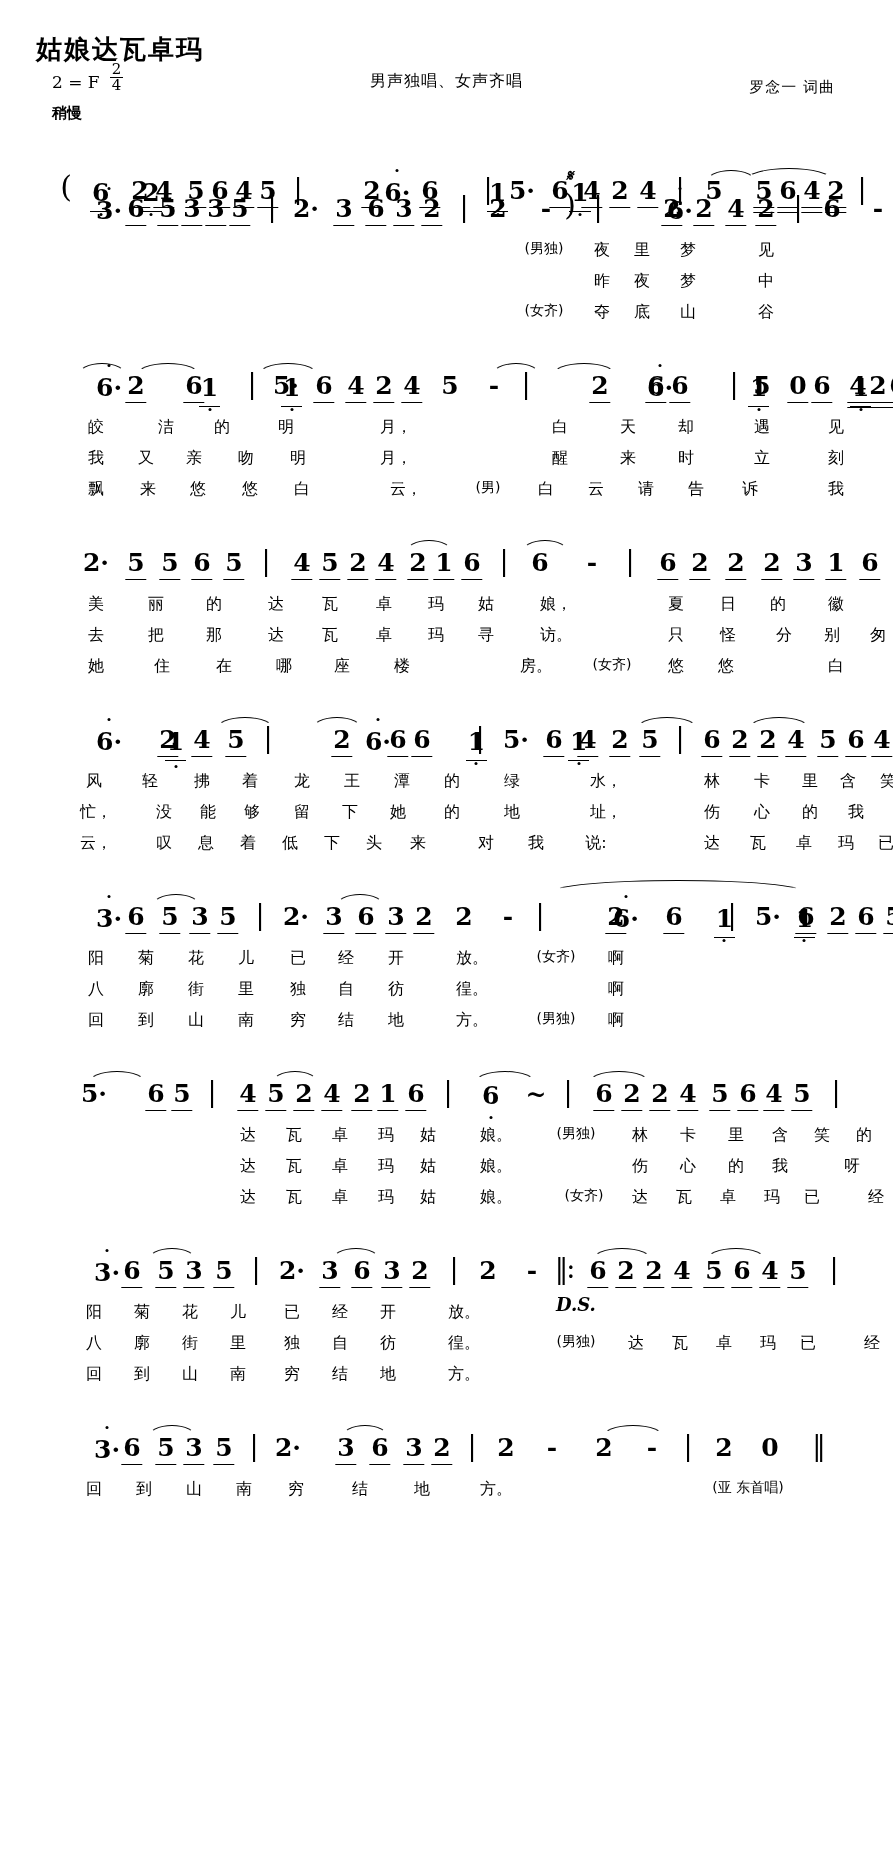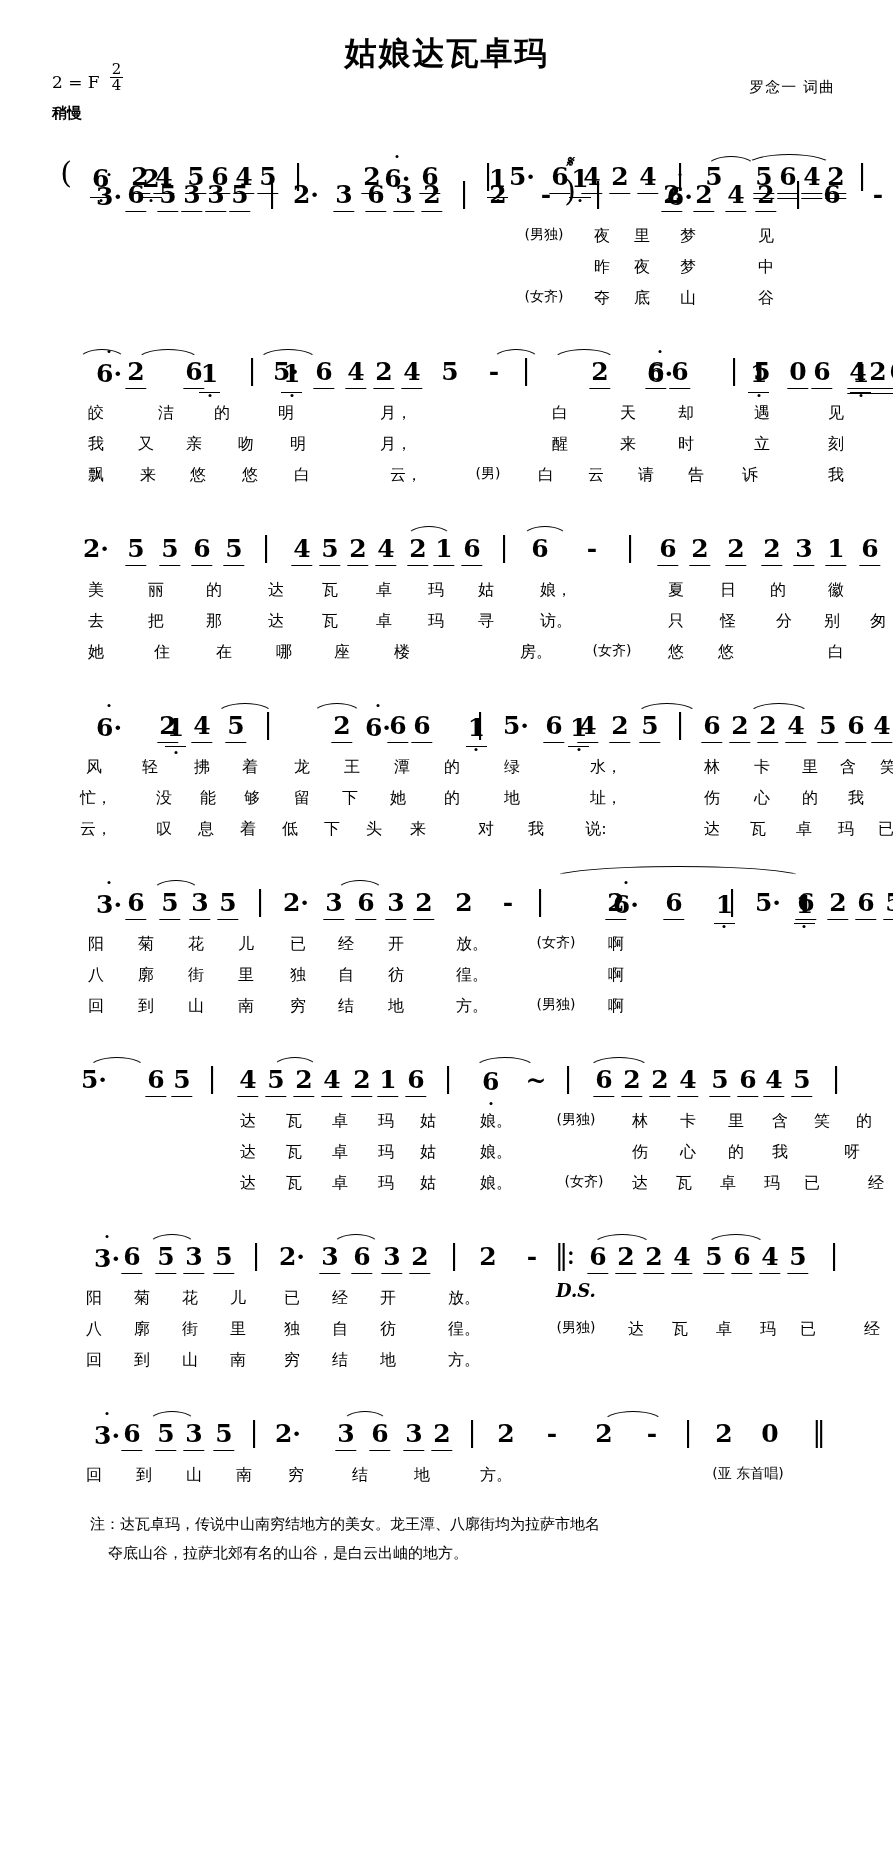--- a/index.html
+++ b/index.html
@@ -10,24 +10,24 @@
     color:#000;
   }
   .sheet{
     position:relative;
     width:893px;
     min-height:1856px;
     box-sizing:border-box;
     padding:18px 36px 10px 36px;
   }
   .title{
-    text-align:center;
+    text-align:left;
     font-family:"DejaVu Serif","Liberation Serif",serif;
     font-weight:bold;
-    font-size:32px;
+    font-size:26px;
     letter-spacing:2px;
     margin:14px 0 4px 0;
   }
   .subtitle{
     text-align:center;
     font-size:16px;
     font-family:"DejaVu Sans","Liberation Sans",sans-serif;
     letter-spacing:1px;
     margin-bottom:2px;
   }
@@ -153,20 +153,21 @@
   }
   .footnote .l2{padding-left:18px;}
   .spacer{height:12px;}
 </style>
 </head>
 <body>
 
 <div class="sheet">
 
   <div class="title">姑娘达瓦卓玛</div>
+  <div class="subtitle">男声独唱、女声齐唱</div>
   <div class="credit">罗念一 词曲</div>
 
   <div class="keysig">
     <span>2 = F</span><span class="frac"><span class="num">2</span><span class="den">4</span></span>
   </div>
   <div class="tempo">稍慢</div>
 
   <div style="height:72px"></div>
 
   <div class="system">
@@ -776,18 +777,14 @@
       <span class="lyr" style="left:158px">山</span>
       <span class="lyr" style="left:208px">南</span>
       <span class="lyr" style="left:260px">穷</span>
       <span class="lyr" style="left:324px">结</span>
       <span class="lyr" style="left:386px">地</span>
       <span class="lyr" style="left:460px">方。</span>
       <span class="lyr small" style="left:712px">(亚 东首唱)</span>
     </div>
   </div>
 
-  <div class="footnote">
-    <div>注：达瓦卓玛，传说中山南穷结地方的美女。龙王潭、八廓街均为拉萨市地名</div>
-    <div class="l2">夺底山谷，拉萨北郊有名的山谷，是白云出岫的地方。</div>
-  </div>
 
 </div>
 
 </body></html>

